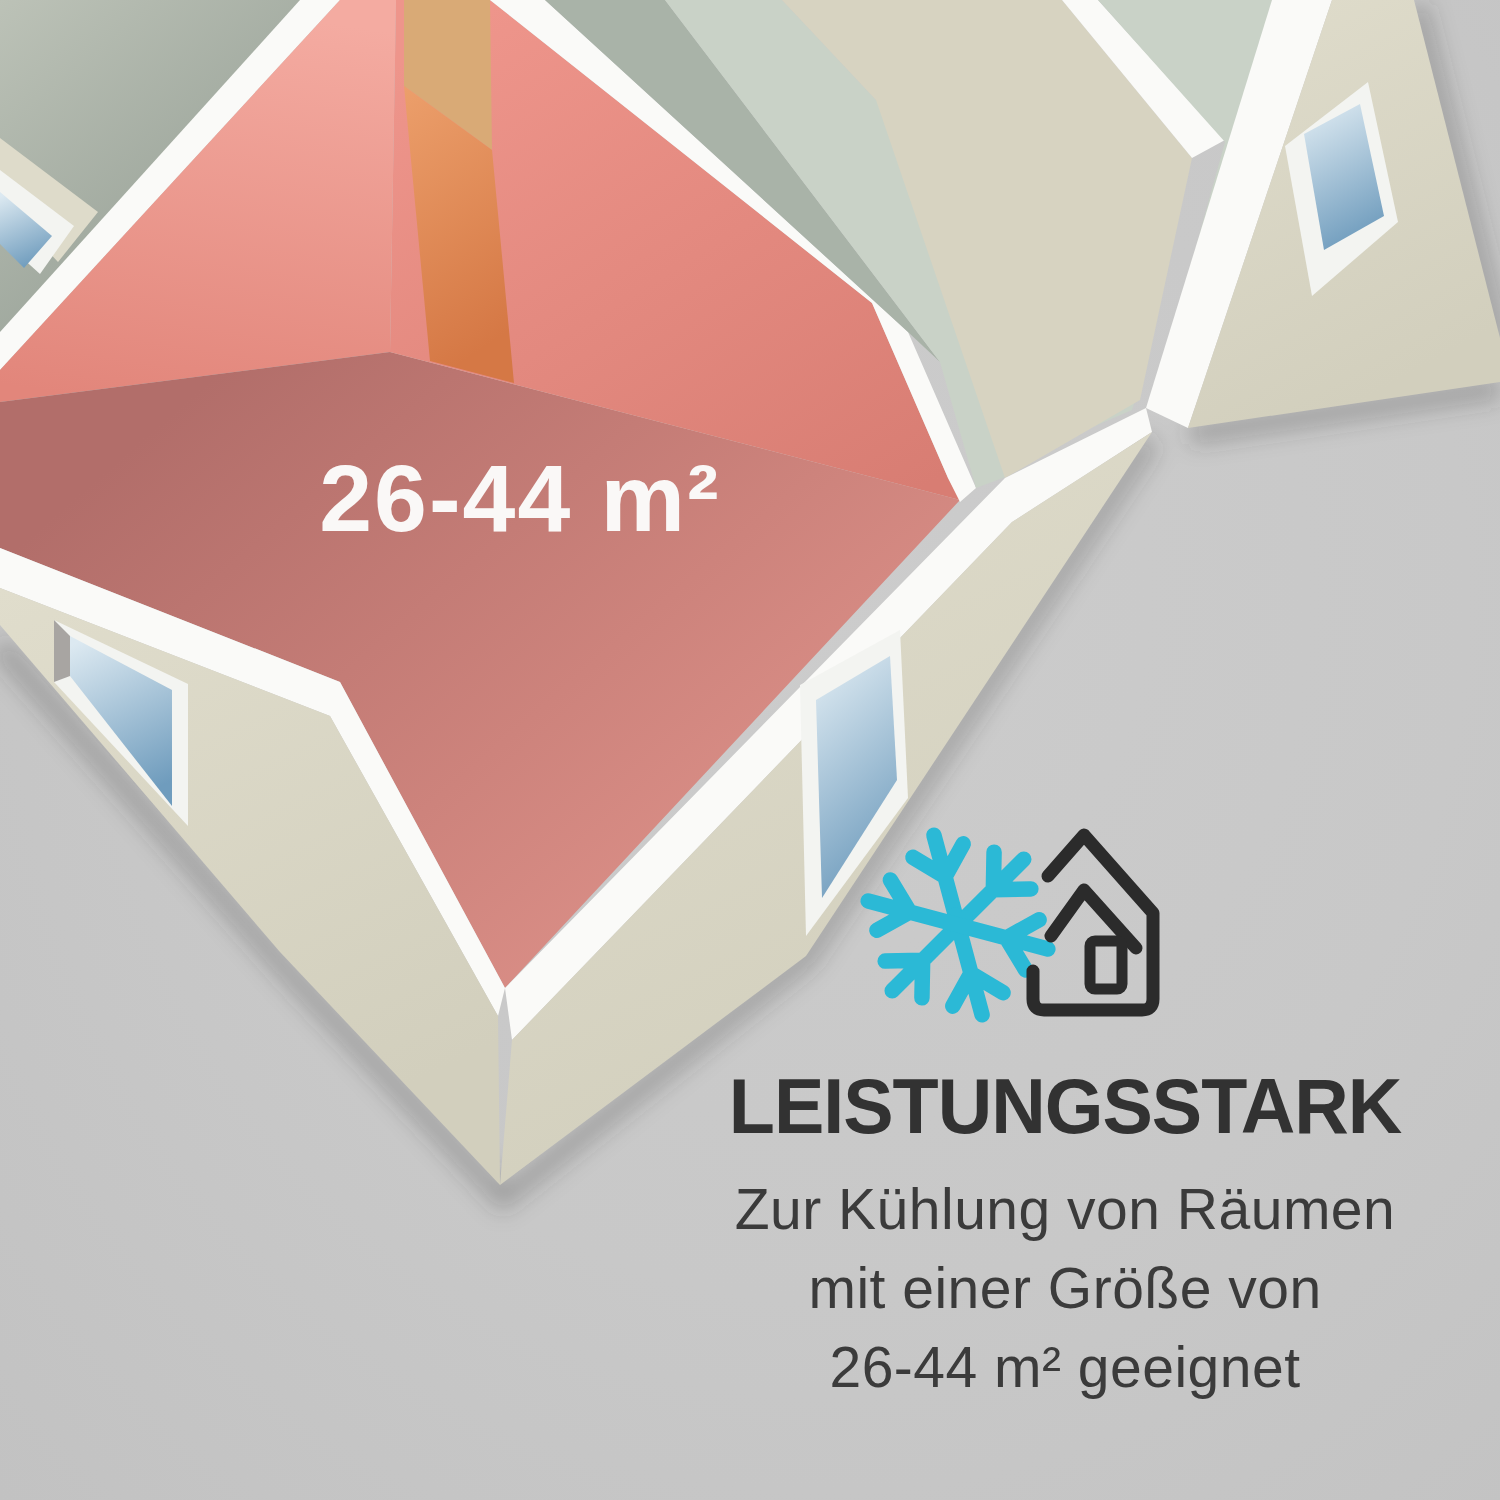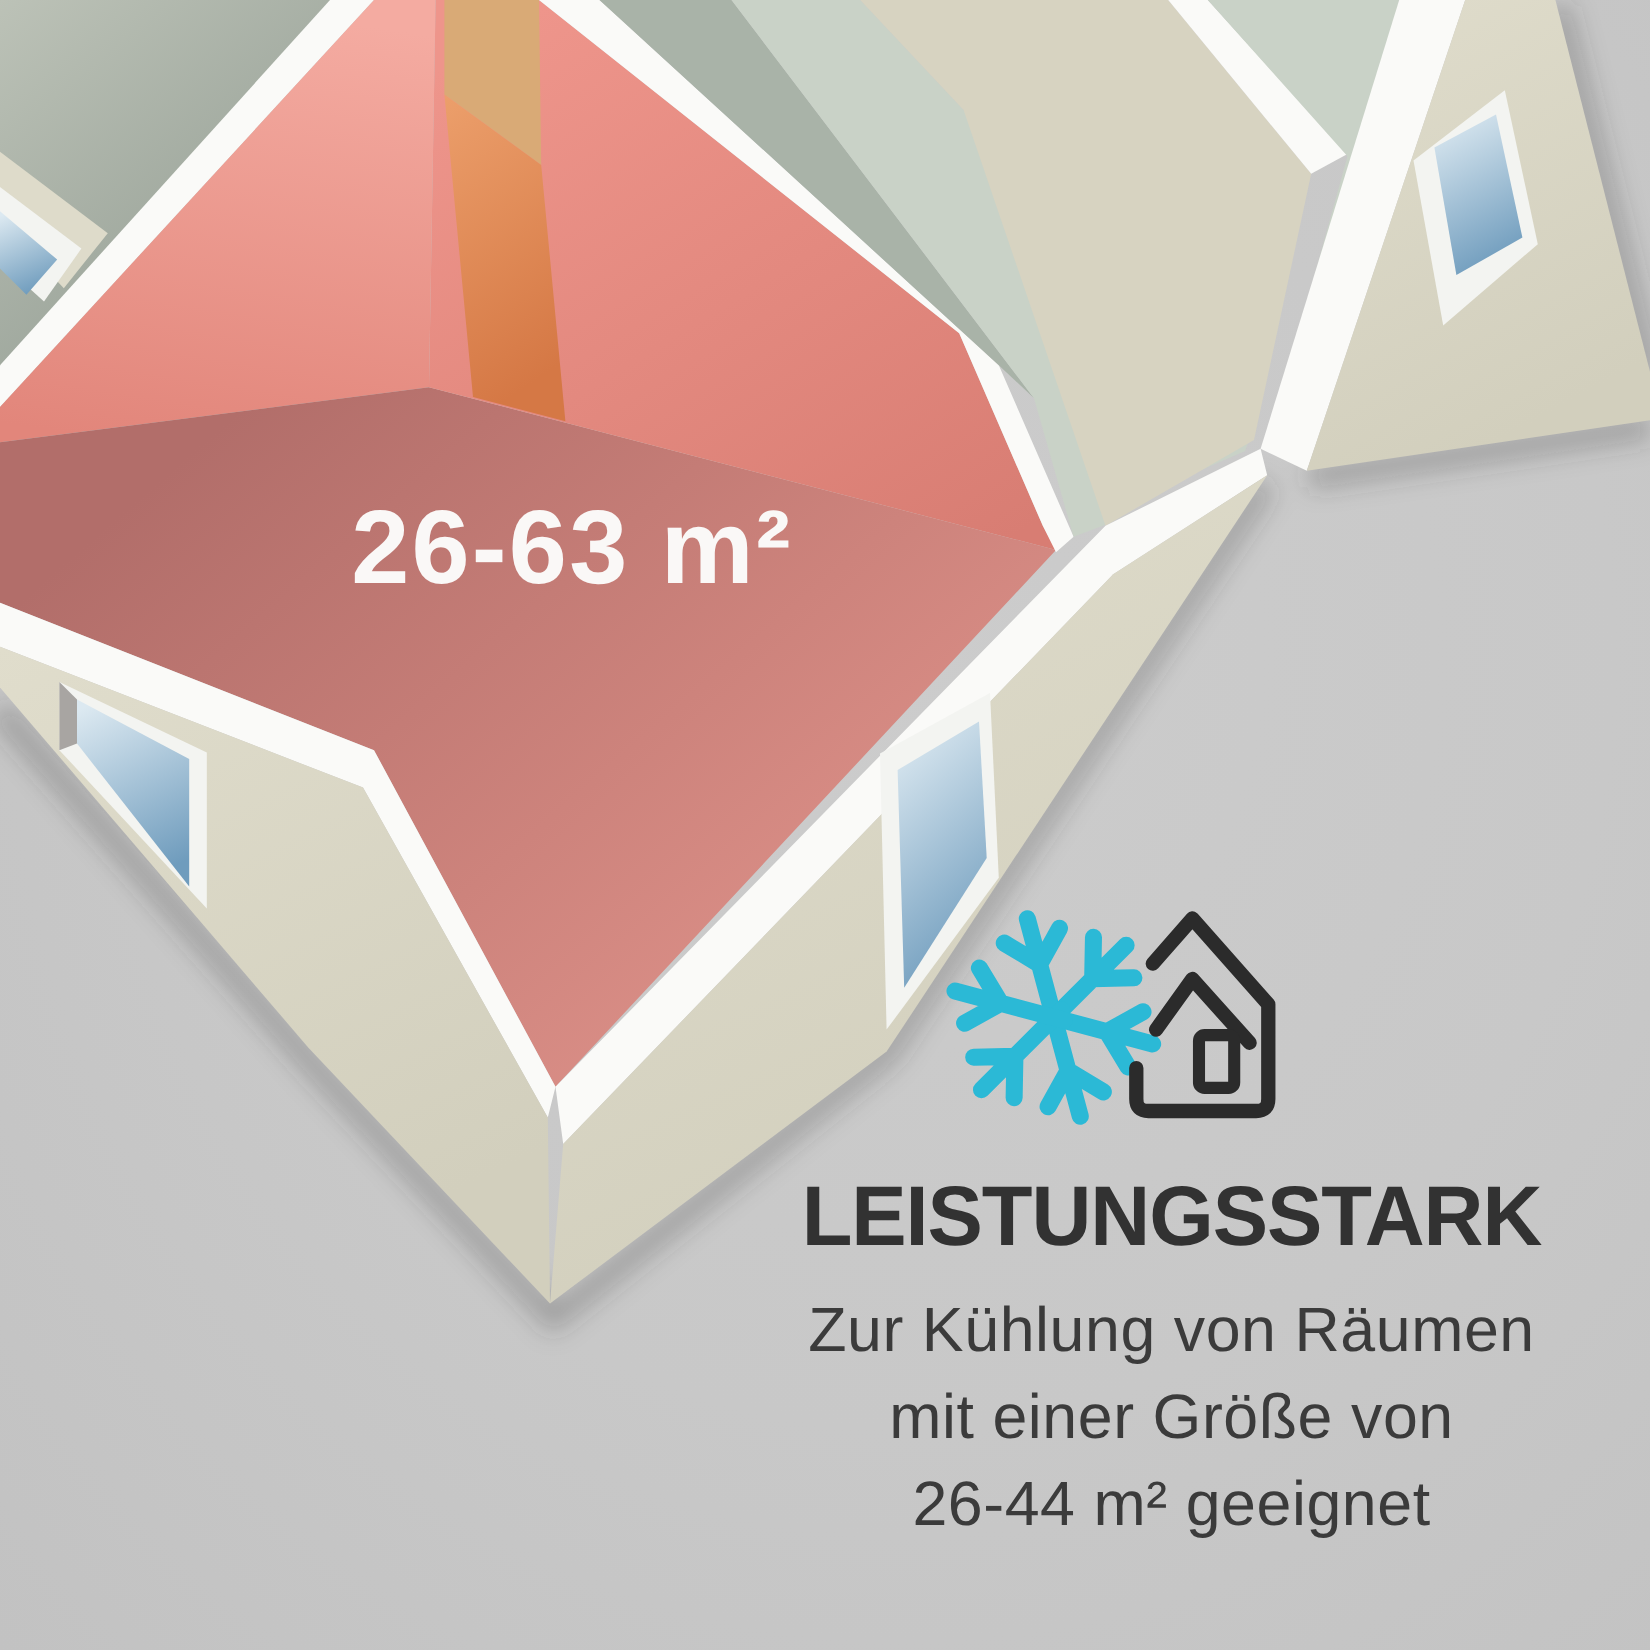--- a/index.html
+++ b/index.html
@@ -113,21 +113,21 @@
     <polygon points="800,685 900,630 908,798 806,936" fill="#f3f4f1"></polygon>
     <polygon points="816,700 890,656 897,780 822,898" fill="url(#gradGlass)"></polygon>
 
     <polygon points="0,548 340,682 505,988 498,1016 330,716 0,588" fill="#fafaf8"></polygon>
     <polygon points="0,588 330,716 498,1016 500,1185 280,952 0,625" fill="url(#gradFace)"></polygon>
     <polygon points="54,620 188,684 188,826 54,682" fill="#f3f4f1"></polygon>
     <polygon points="70,636 172,690 172,806 70,676" fill="url(#gradGlass)"></polygon>
     <polygon points="54,620 70,636 70,676 54,682" fill="#a8a5a2"></polygon>
   </svg>
 
-  <div class="room-label" style="color: rgb(250, 248, 247);">26-63 m²</div>
+  <div class="room-label" style="color: rgb(250, 248, 247);">26-44 m²</div>
 
   <svg class="icons-svg" viewBox="845 818 330 210">
 
     <g transform="translate(958,925) rotate(-15)" stroke="#2bb9d6" stroke-width="15.5" stroke-linecap="round" fill="none">
       <g>
           <path d="M0 10 L0 -93 M0 -50 L-26 -77 M0 -50 L26 -77"></path>
         </g>
       <g transform="rotate(60)">
           <path d="M0 10 L0 -93 M0 -50 L-26 -77 M0 -50 L26 -77"></path>
         </g>

